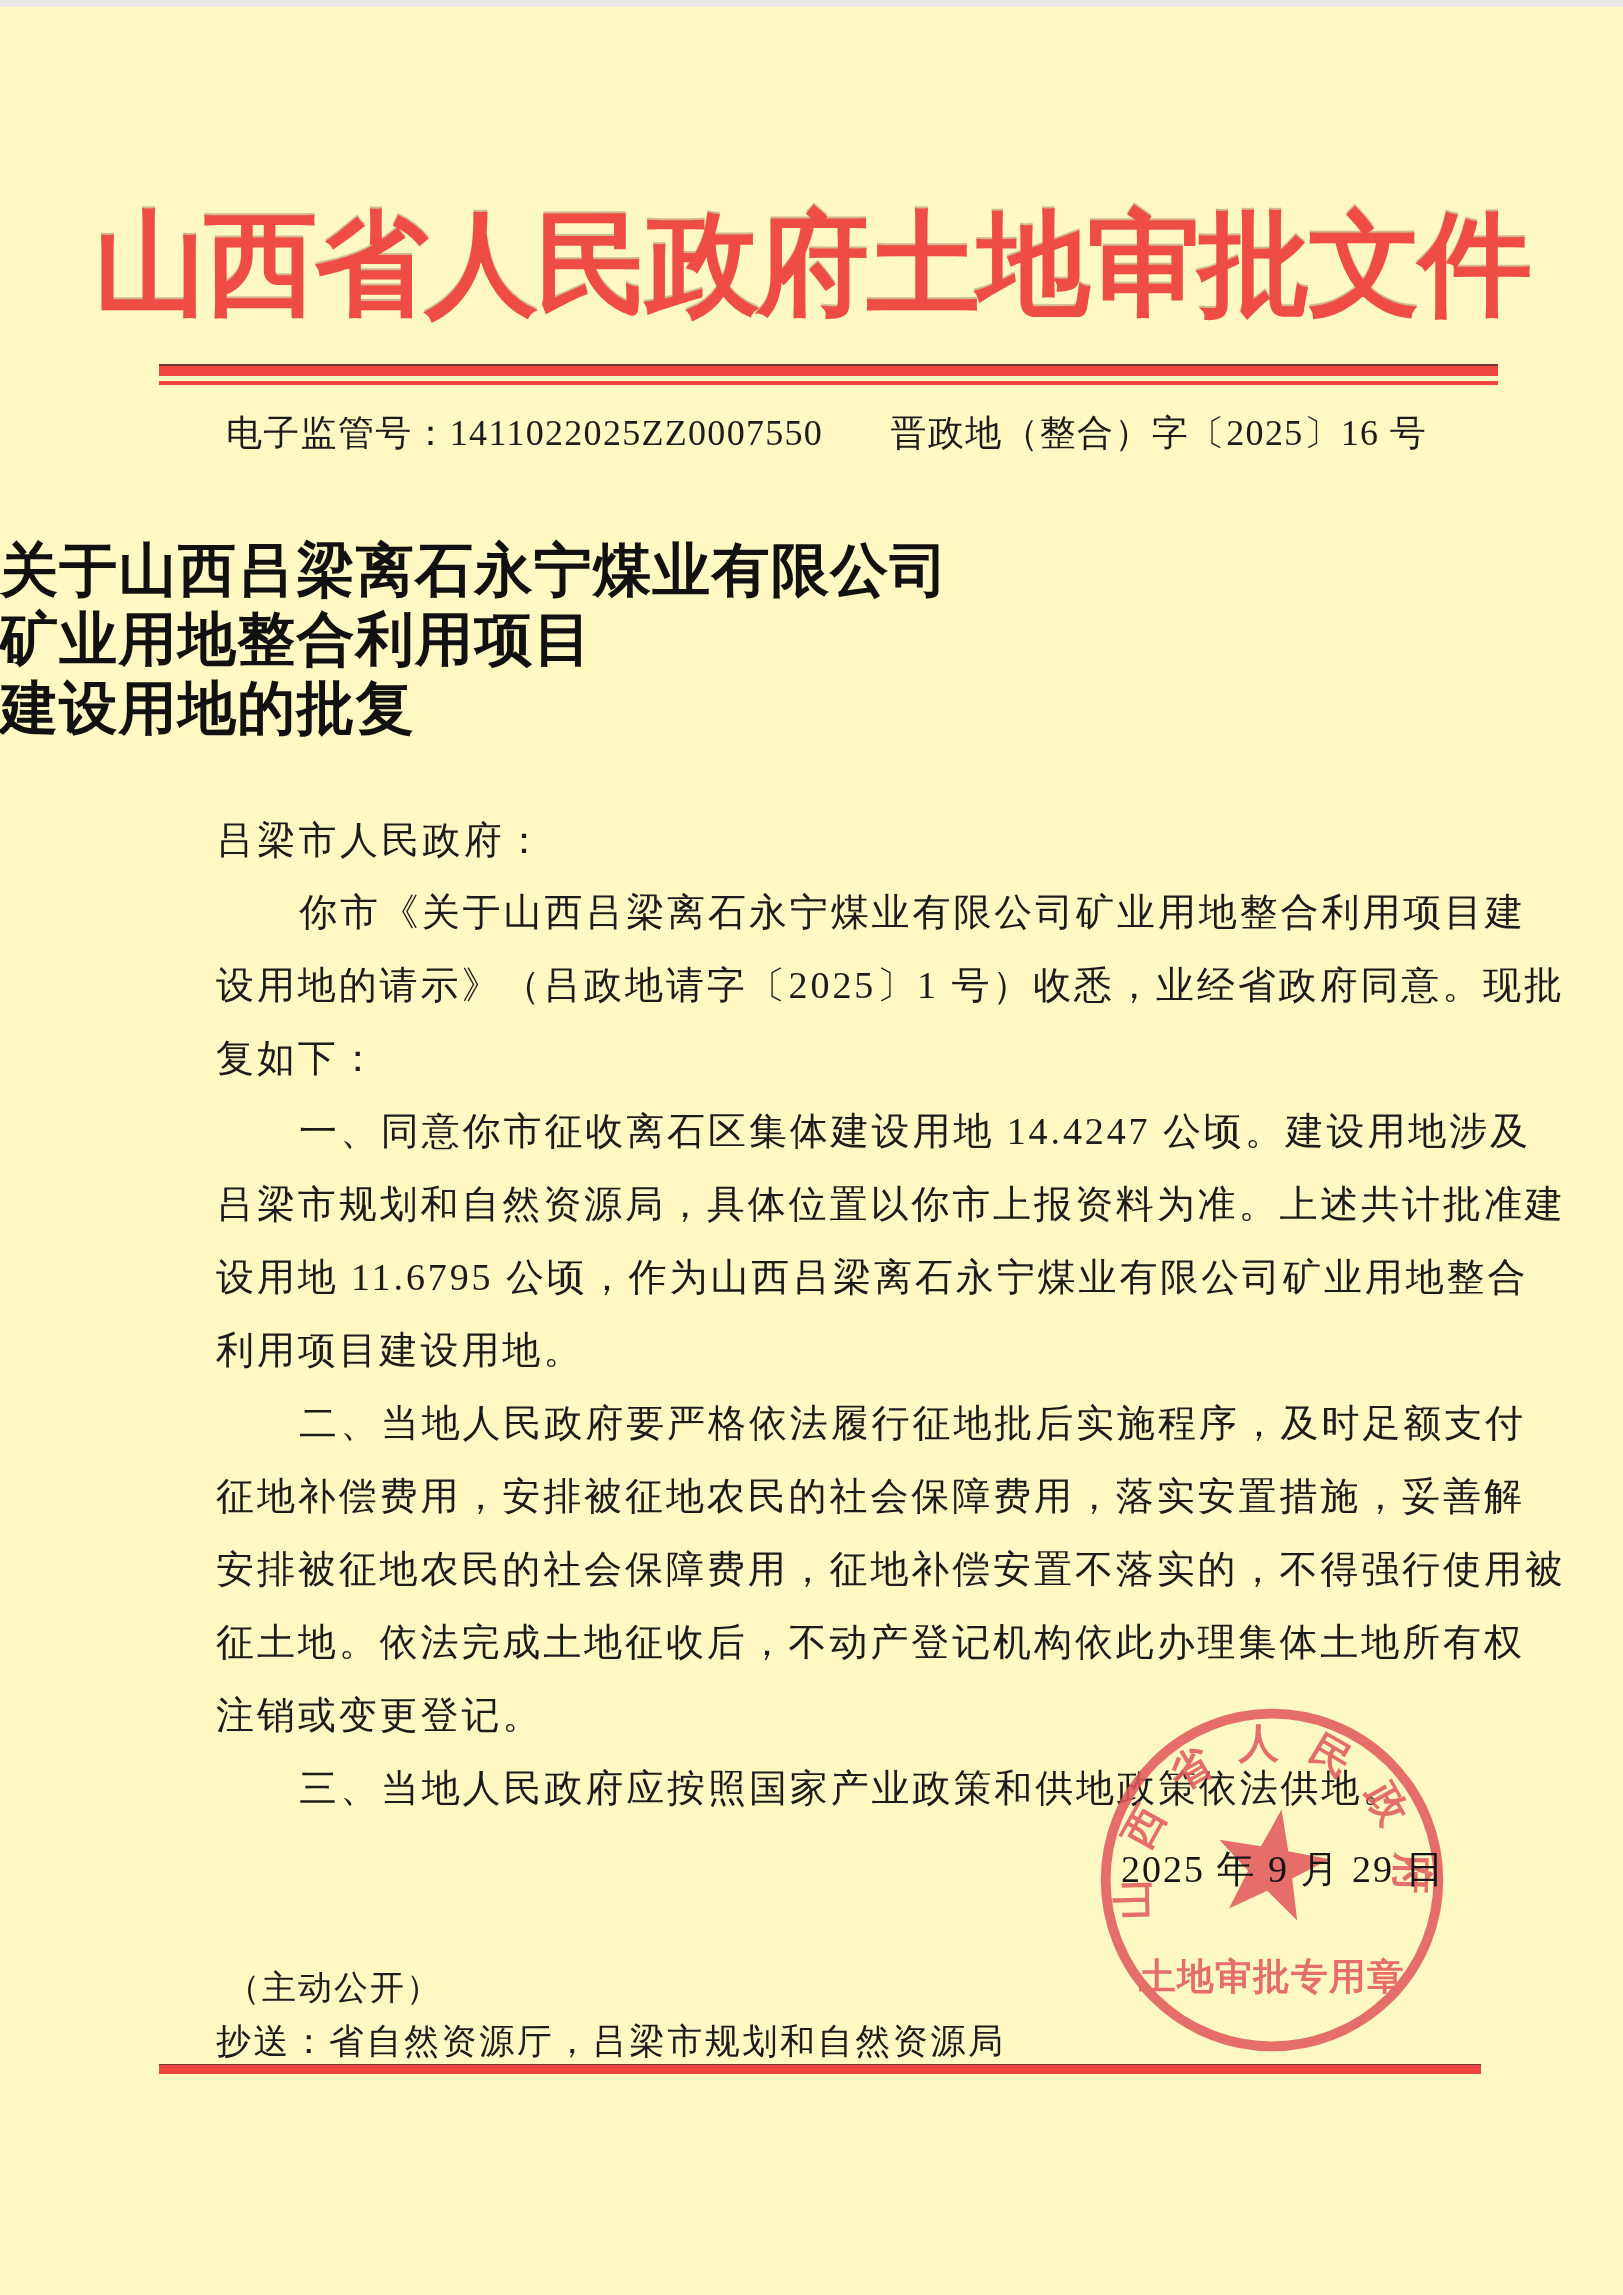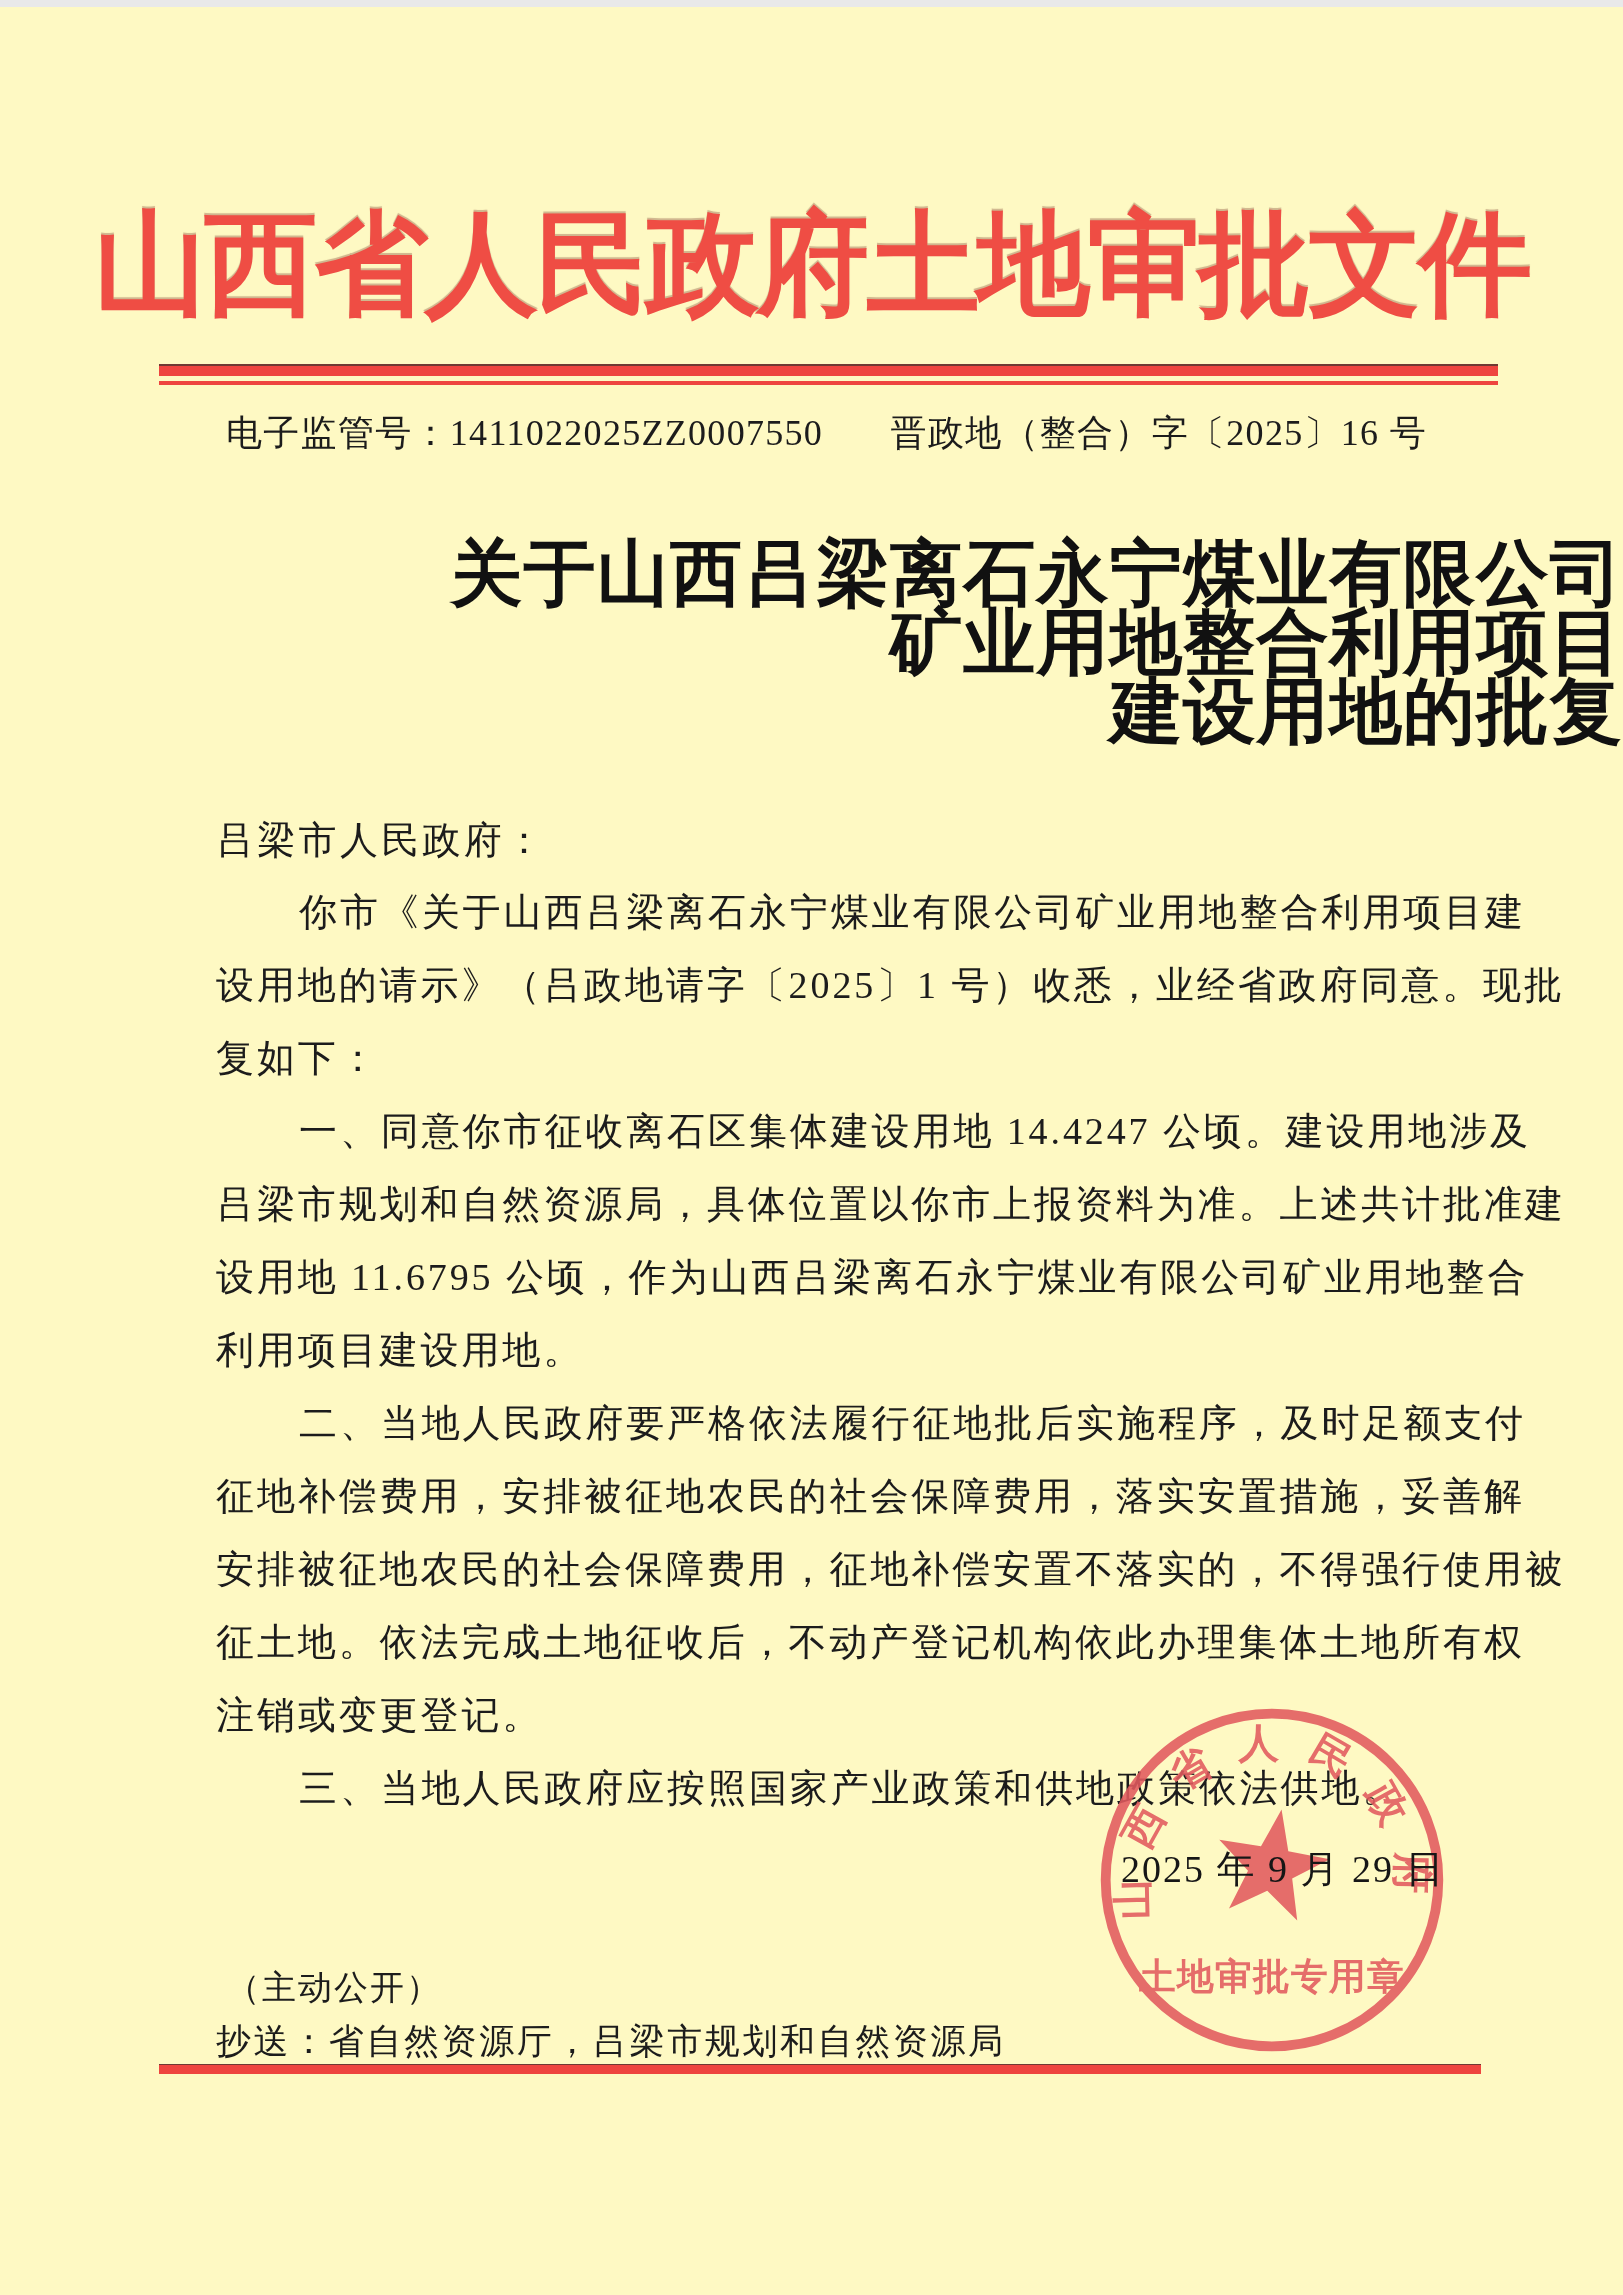--- a/index.html
+++ b/index.html
@@ -43,24 +43,24 @@
     position:absolute;left:226px;top:405px;width:1201px;
     display:flex;justify-content:space-between;align-items:baseline;
     font-size:36px;line-height:1.2;
     letter-spacing:1.3px;
     white-space:nowrap;
     gap:28px;
   }
   
   .doc-title{
     position:absolute;left:0;top:533px;width:100%;
-    text-align:right;
-    font-family:Liberation Serif, serif;
+    text-align:left;
+    font-family:Liberation Mono, monospace;
     font-weight:700;
-    font-size:72px;line-height:69px;
+    font-size:58px;line-height:69px;
     letter-spacing:1.3px;
     color:#111;
   }
   
   .salutation{
     position:absolute;left:216px;top:808px;
     font-size:38px;letter-spacing:3.3px;white-space:nowrap;
   }
   .body-lines{
     position:absolute;left:216px;top:882px;width:1198px;

